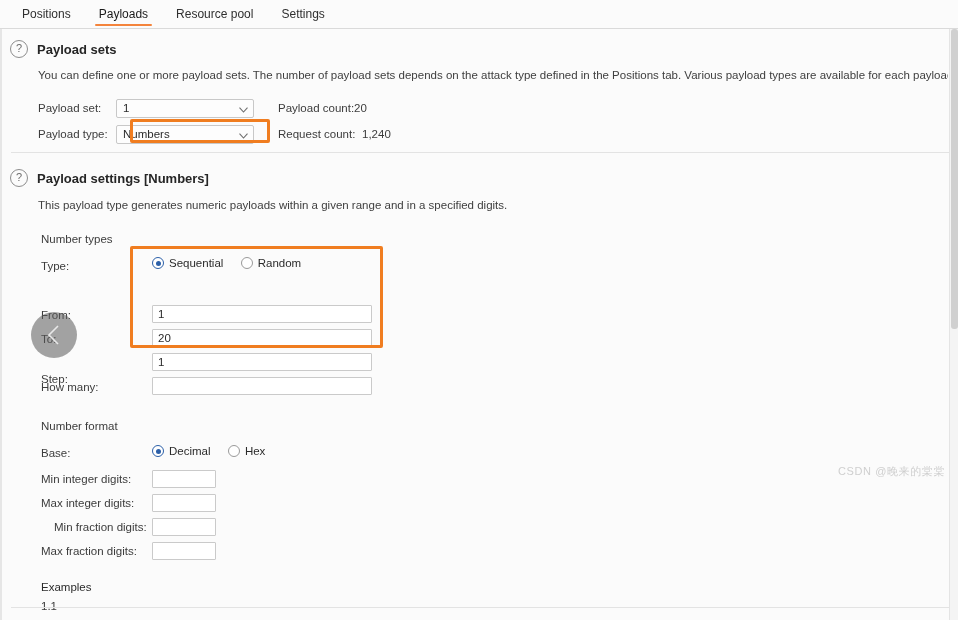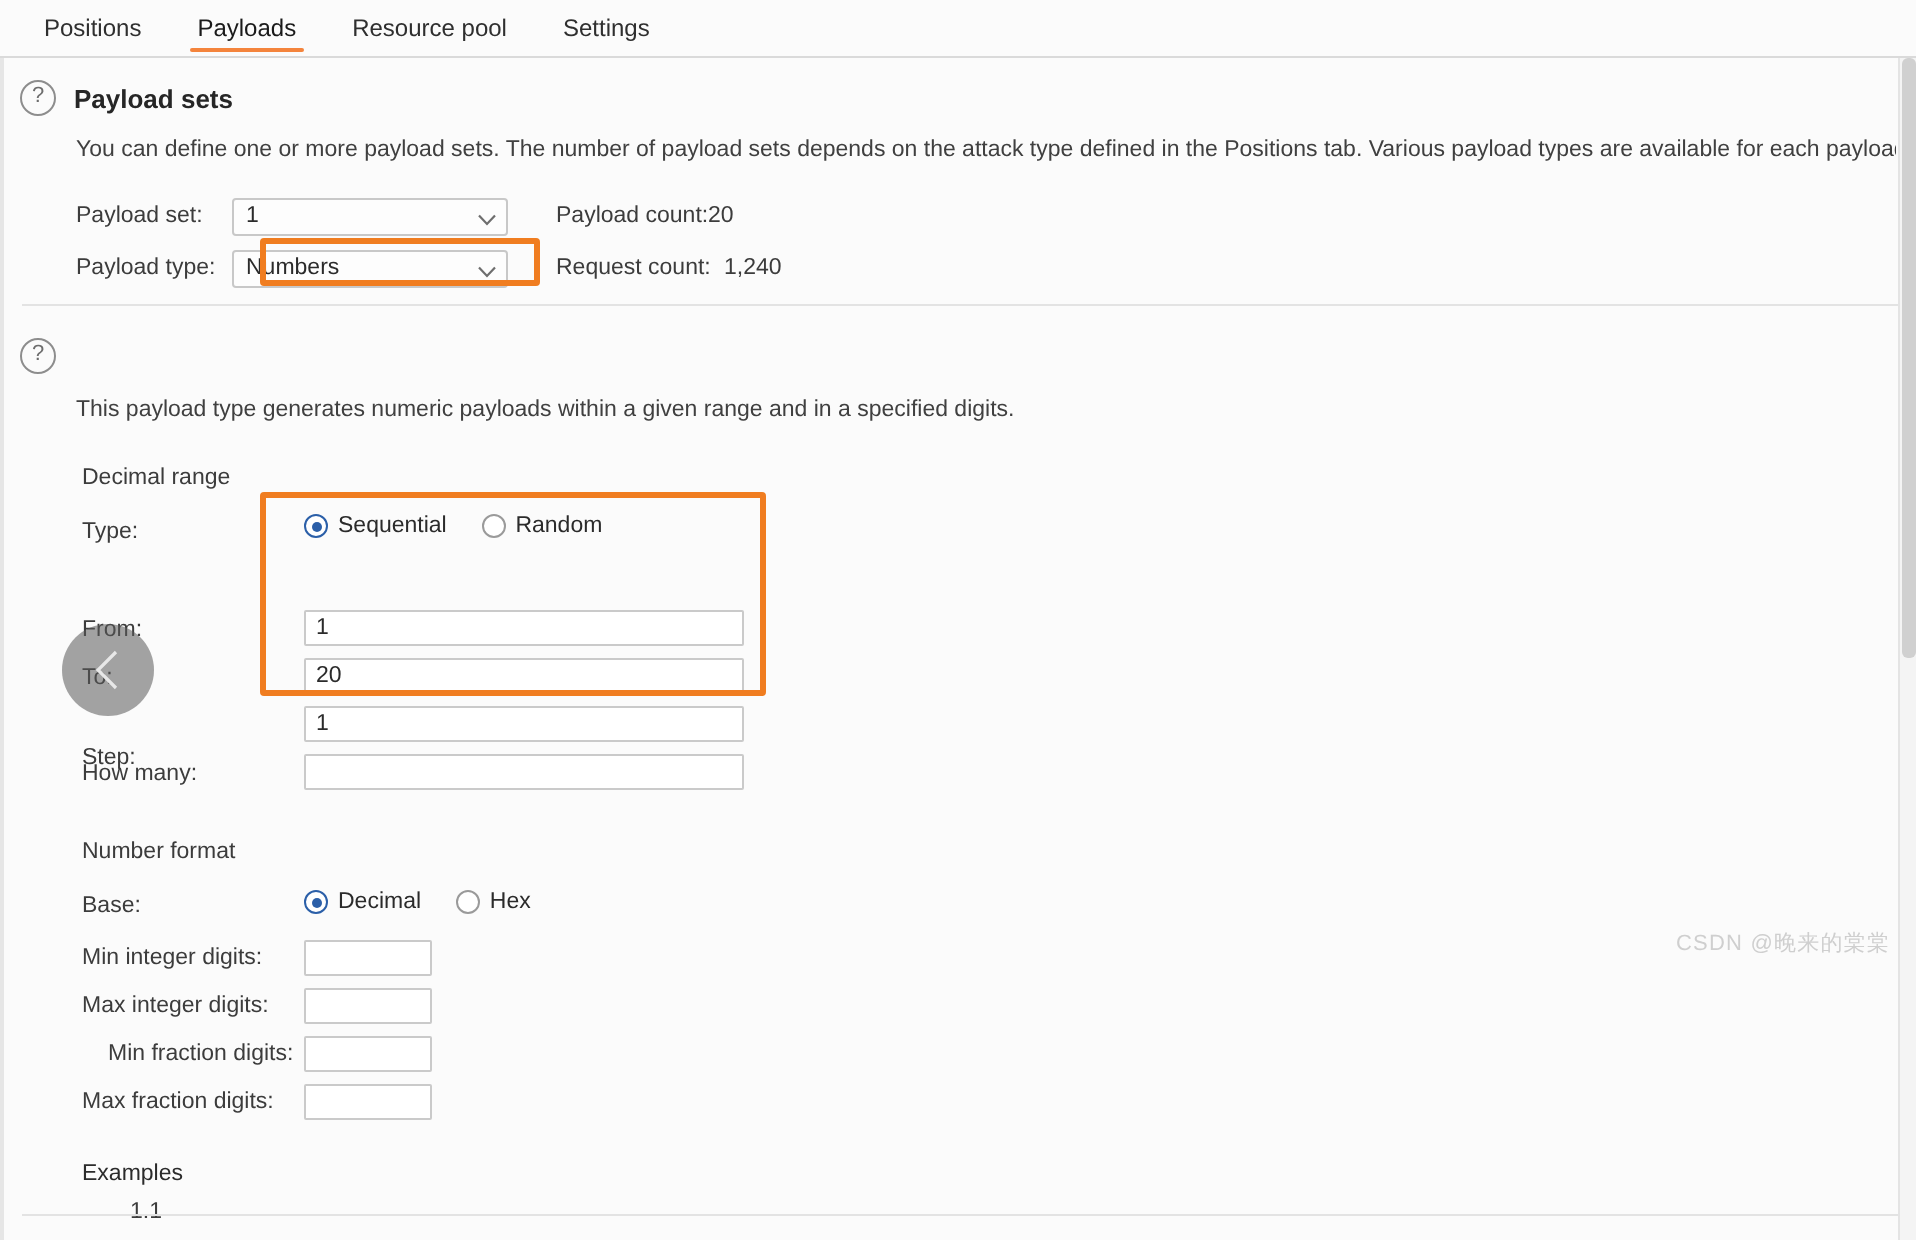--- a/index.html
+++ b/index.html
@@ -305,25 +305,26 @@
       <div style="position:absolute; left:276px; top:88px;" class="lbl">Request count:</div>
       <div style="position:absolute; left:360px; top:88px;" class="lbl">1,240</div>
     </div>
 
     <div class="divider" style="position:absolute; left:9px; top:123px; width:940px;"></div>
 
     <div style="position:absolute; left:0; top:140px; width:946px;">
 
       <div class="section-head">
         <div class="help-icon">?</div>
+        <div class="section-title">Payload settings [Numbers]</div>
       </div>
 
       <div class="desc" style="margin: 12px 0 0 36px; width: 910px;">This payload type generates numeric payloads within a given range and in a specified digits.</div>
 
-      <div class="grouplbl" style="position:absolute; left:39px; top:64px;">Decimal range</div>
+      <div class="grouplbl" style="position:absolute; left:39px; top:64px;">Number types</div>
 
       <div class="lbl" style="position:absolute; left:39px; top:91px;">Type:</div>
       <div style="position:absolute; left:150px; top:88px;">
         <span class="radio-wrap">
           <span class="radio on"></span>
           <span>Sequential</span>
         </span>
         <span class="radio-wrap">
           <span class="radio"></span>
           <span>Random</span>
@@ -362,21 +363,21 @@
       <div class="lbl" style="position:absolute; left:39px; top:328px;">Max integer digits:</div>
       <input class="txt" style="position: absolute; left: 150px; top: 325px; width: 64px;" value="">
 
       <div class="lbl" style="position:absolute; left:52px; top:352px;">Min fraction digits:</div>
       <input class="txt" style="position: absolute; left: 150px; top: 349px; width: 64px;" value="">
 
       <div class="lbl" style="position:absolute; left:39px; top:376px;">Max fraction digits:</div>
       <input class="txt" style="position: absolute; left: 150px; top: 373px; width: 64px;" value="">
 
       <div class="example-head" style="position:absolute; left:39px; top:412px;">Examples</div>
-      <div class="example-line" style="position:absolute; left:39px; top:431px;margin-left:24px;">1.1</div>
+      <div class="example-line" style="position:absolute; left:39px; top:431px;">1.1</div>
       <div class="example-line" style="position:absolute; left:39px; top:450px;">987654321.1234568</div>
     </div>
 
     <div class="divider" style="position:absolute; left:9px; top:578px; width:940px;"></div>
   </div>
 
   <div class="hl" style="left:130px; top:119px; width:140px; height:24px;"></div>
   <div class="hl" style="left:130px; top:246px; width:253px; height:102px;"></div>
 
   <div class="back-circle" style="left:31px; top:312px;">

